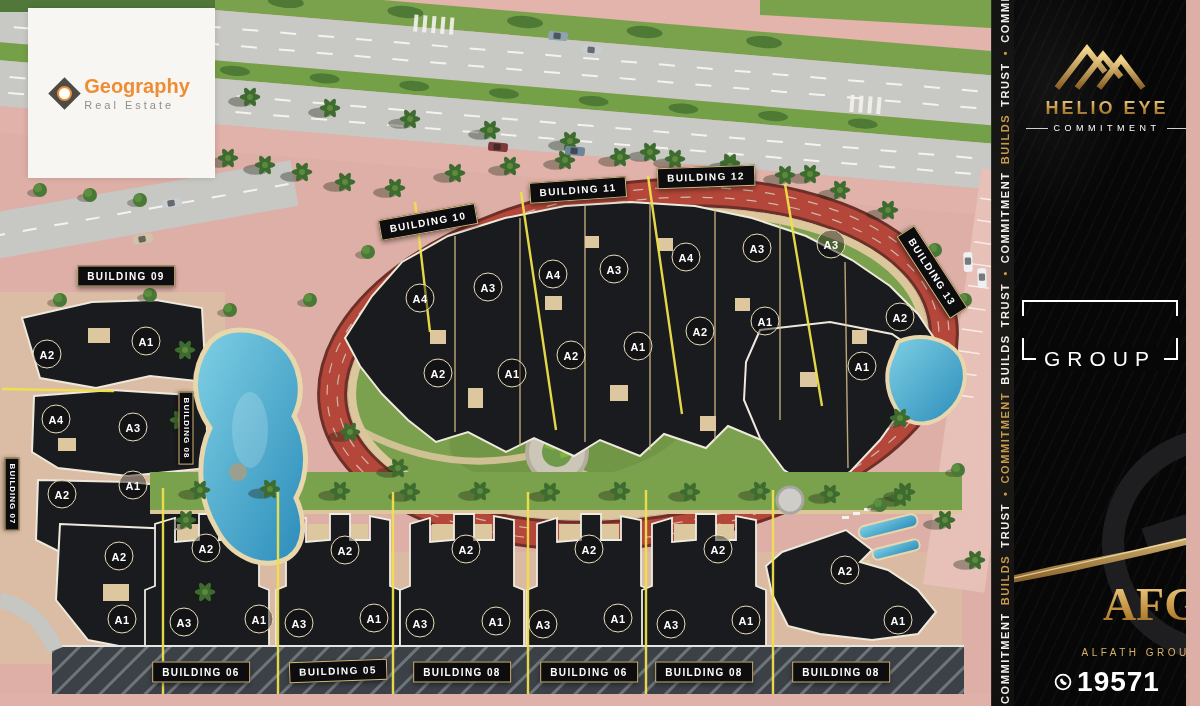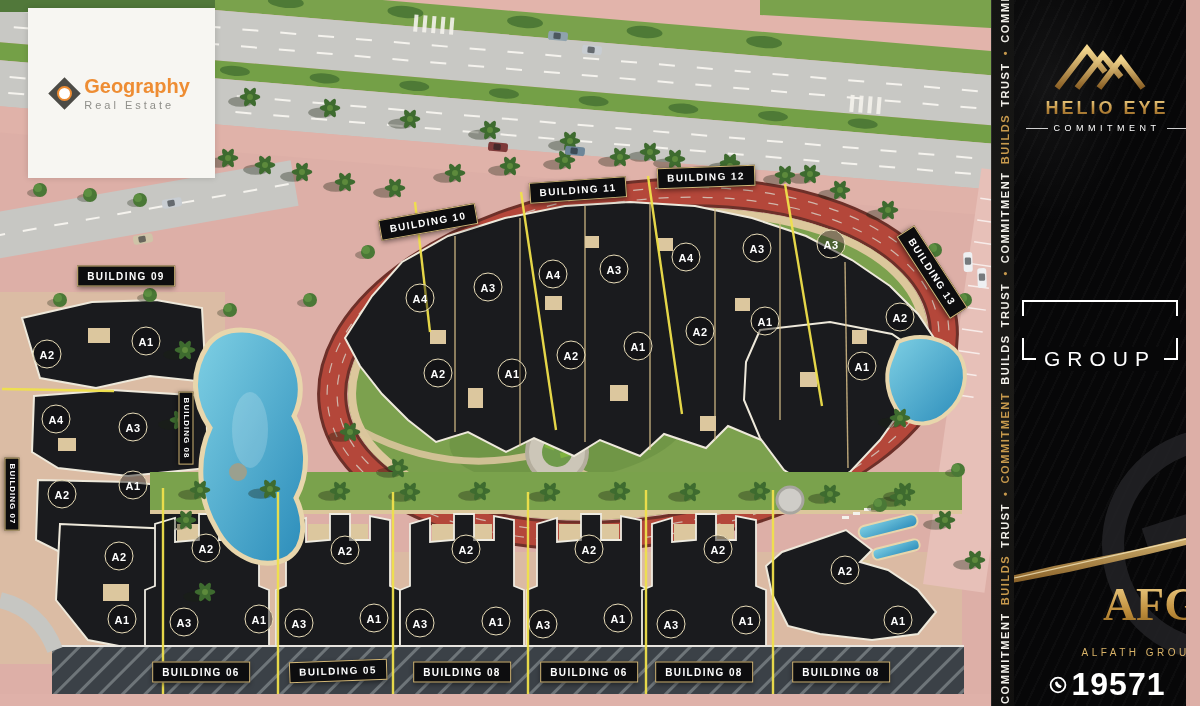--- a/index.html
+++ b/index.html
@@ -59,21 +59,21 @@
       font-size:26px;font-weight:bold;letter-spacing:2px;}
   .gl-line2{position:absolute;left:50%;bottom:-13px;transform:translateX(-50%);
       background:#070708;padding:0 8px;color:#fff;font-size:21px;letter-spacing:7px;font-weight:normal;white-space:nowrap;}
   .brush{position:absolute;left:-30px;top:520px;width:260px;height:70px;}
   .sb-dev{position:absolute;left:0;top:582px;width:186px;text-align:right;}
   .afg{font-family:"Liberation Serif","DejaVu Serif",serif;font-size:46px;font-weight:bold;line-height:46px;
       background:linear-gradient(180deg,#f0d088,#c2913f 60%,#96691f);
       -webkit-background-clip:text;background-clip:text;color:transparent;}
   .afg-name{color:#d9b368;font-size:10px;letter-spacing:3.5px;margin-top:19px;}
   .phone-row{margin-top:8px;display:flex;align-items:center;justify-content:center;gap:5px;color:#fff;}
-  .phone-num{font-size:32px;font-weight:bold;letter-spacing:1px;}
+  .phone-num{font-size:28px;font-weight:bold;letter-spacing:1px;}
 </style>
 </head>
 <body>
 
 <div class="stage">
 
   <div class="map-area">
     <svg class="scene" width="991" height="706" viewBox="0 0 991 706">
       <defs>
         <linearGradient id="poolg" x1="0" y1="0" x2="1" y2="1">

